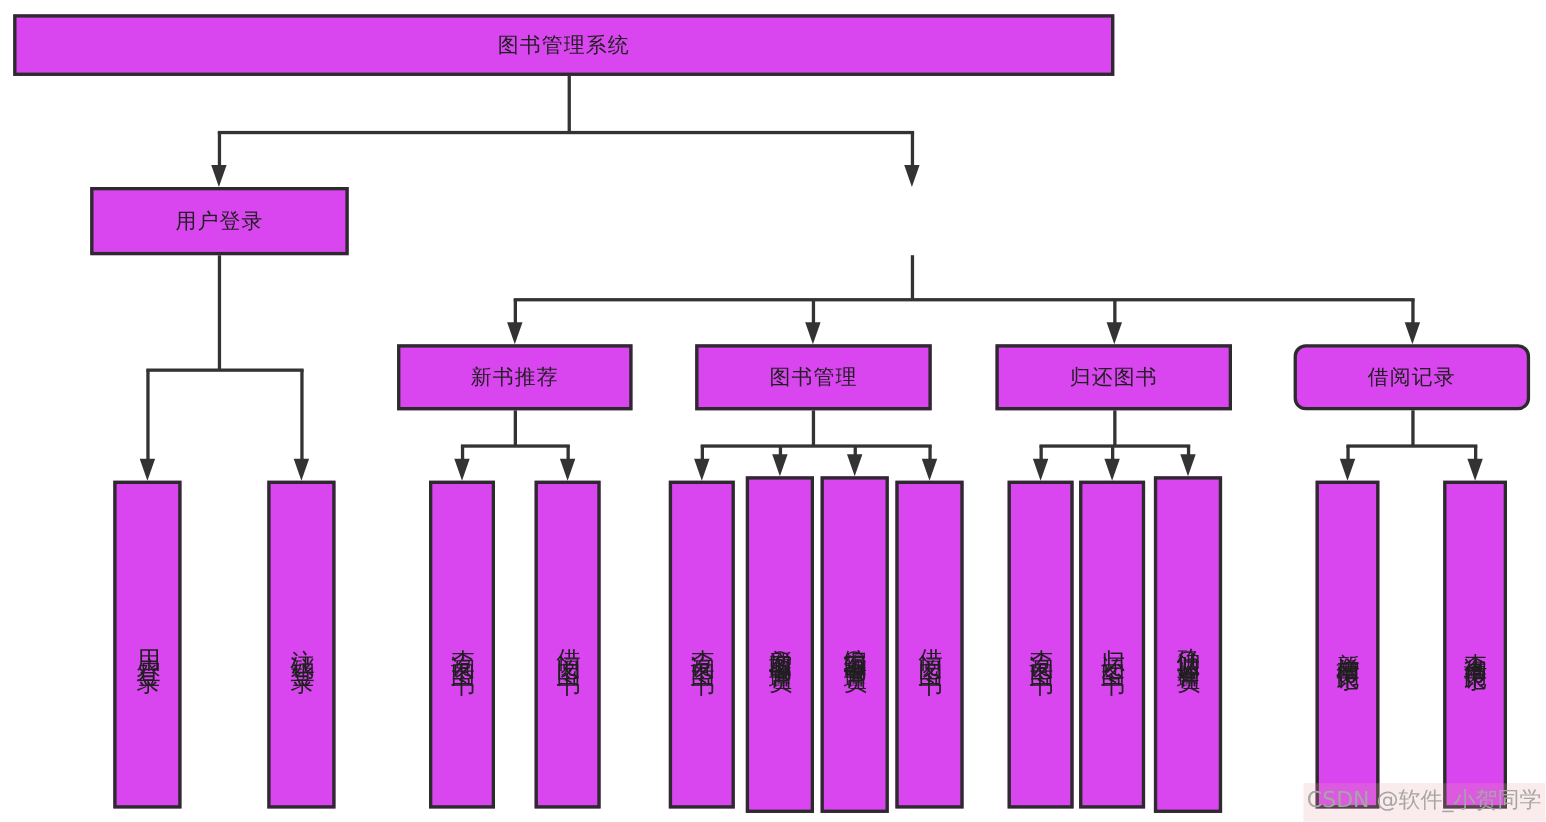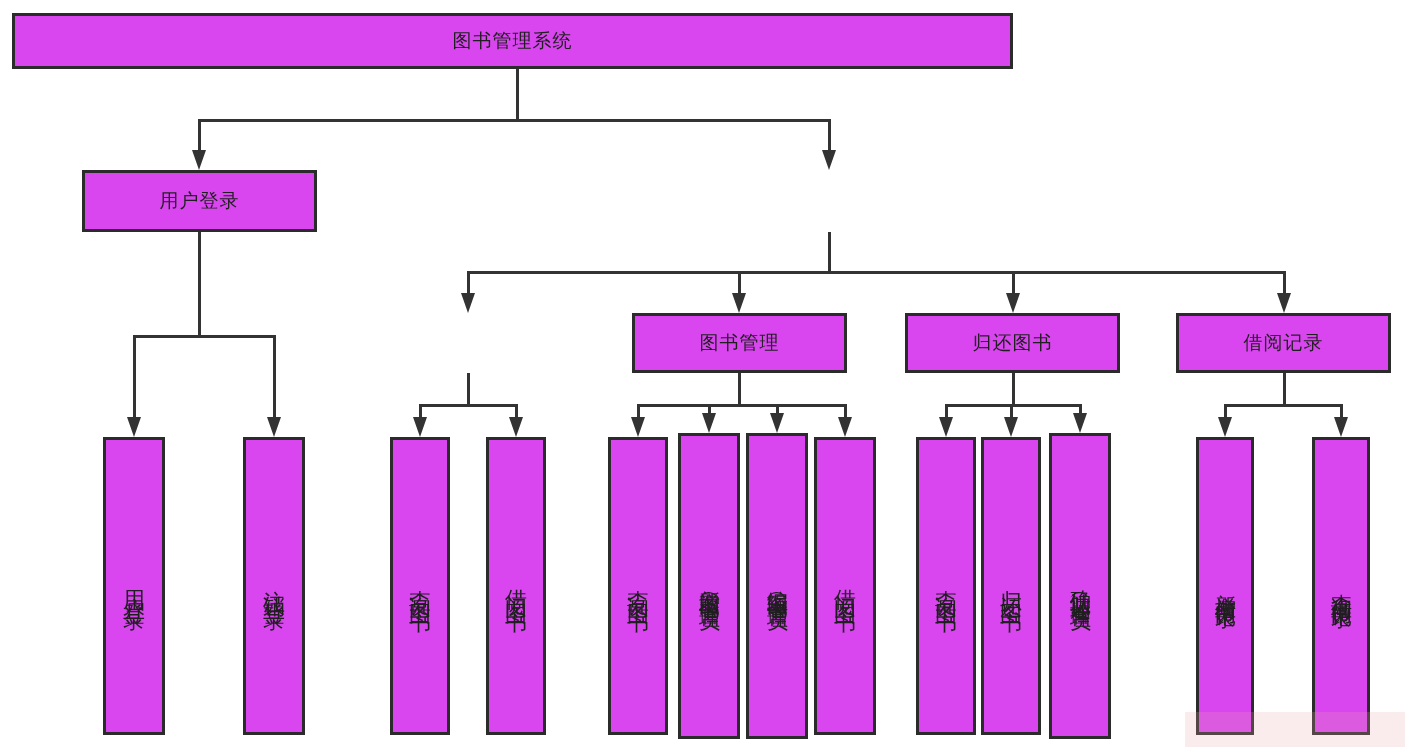--- a/index.html
+++ b/index.html
@@ -75,20 +75,21 @@
     color:var(--wm);
     white-space:nowrap;
     z-index:4;
   }
 </style>
 </head>
 <body>
 
 <div id="diagram-canvas">
   <div class="watermark-bg"></div>
+  <div class="watermark">CSDN @软件_小贺同学</div>
 <div class="seg" style="left: 515.5px; top: 69px; width: 3px; height: 51px;"></div>
     <div class="seg" style="left: 197.5px; top: 118.5px; width: 633px; height: 3px;"></div>
     <div class="seg" style="left: 197.5px; top: 120px; width: 3px; height: 32px;"></div>
     <div class="arrowhead" style="left: 192px; top: 150px;"></div>
     <div class="seg" style="left: 827.5px; top: 120px; width: 3px; height: 32px;"></div>
     <div class="arrowhead" style="left: 822px; top: 150px;"></div>
     <div class="seg" style="left: 197.5px; top: 232px; width: 3px; height: 104px;"></div>
     <div class="seg" style="left: 132.5px; top: 334.5px; width: 143px; height: 3px;"></div>
     <div class="seg" style="left: 132.5px; top: 336px; width: 3px; height: 83px;"></div>
     <div class="arrowhead" style="left: 127px; top: 417px;"></div>
@@ -133,27 +134,30 @@
     <div class="seg" style="left: 1223.5px; top: 405px; width: 3px; height: 14px;"></div>
     <div class="arrowhead" style="left: 1218px; top: 417px;"></div>
     <div class="seg" style="left: 1339.5px; top: 405px; width: 3px; height: 14px;"></div>
     <div class="arrowhead" style="left: 1334px; top: 417px;"></div>
     <div class="node h-node" style="left: 12px; top: 13px; width: 1001px; height: 56px;">
       <span class="h-text">图书管理系统</span>
     </div>
     <div class="node h-node" style="left: 82px; top: 170px; width: 235px; height: 62px;">
       <span class="h-text">用户登录</span>
     </div>
+    <div class="node h-node" style="left: 361px; top: 313px; width: 214px; height: 60px;">
+      <span class="h-text">新书推荐</span>
+    </div>
     <div class="node h-node" style="left: 632px; top: 313px; width: 215px; height: 60px;">
       <span class="h-text">图书管理</span>
     </div>
     <div class="node h-node" style="left: 905px; top: 313px; width: 215px; height: 60px;">
       <span class="h-text">归还图书</span>
     </div>
-    <div class="node h-node" style="left: 1176px; top: 313px; width: 215px; height: 60px;">
+    <div class="node h-node" style="left: 1176px; top: 313px; width: 215px; height: 60px; border-radius: 11px;">
       <span class="h-text">借阅记录</span>
     </div>
     <div class="node v-node" style="left: 103px; top: 437px; width: 62px; height: 298px;">
       <span class="v-text">用户登录</span>
     </div>
     <div class="node v-node" style="left: 243px; top: 437px; width: 62px; height: 298px;">
       <span class="v-text">注销登录</span>
     </div>
     <div class="node v-node" style="left: 390px; top: 437px; width: 60px; height: 298px;">
       <span class="v-text">查询图书</span>

